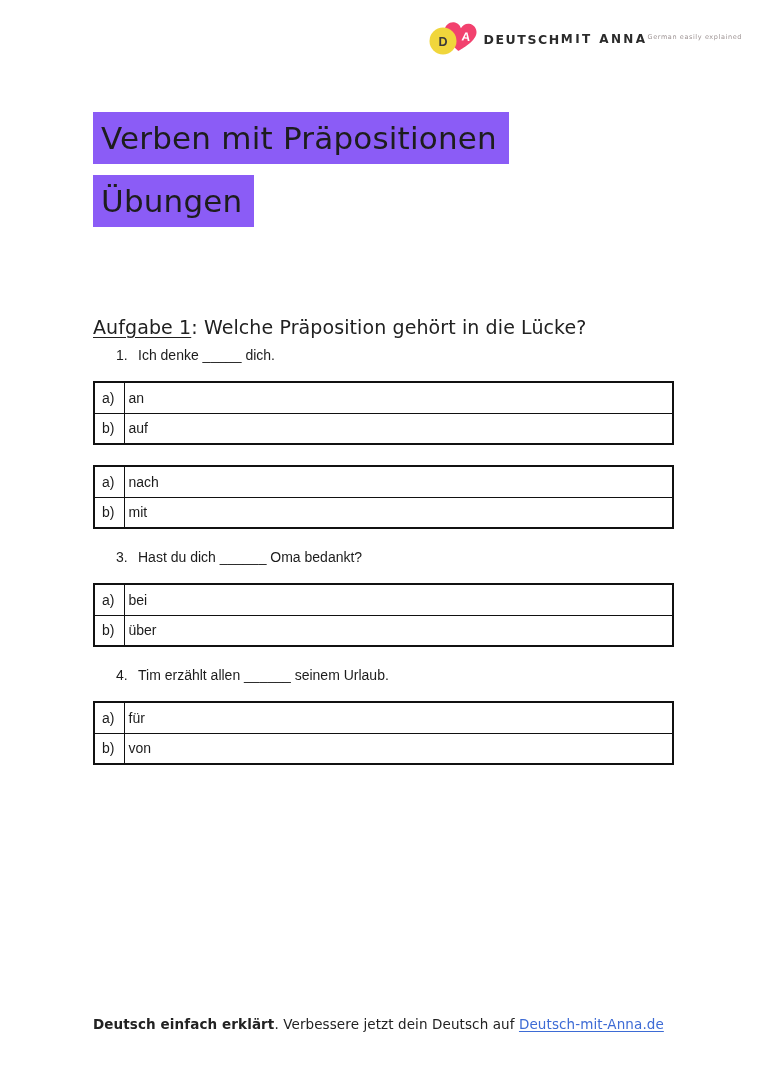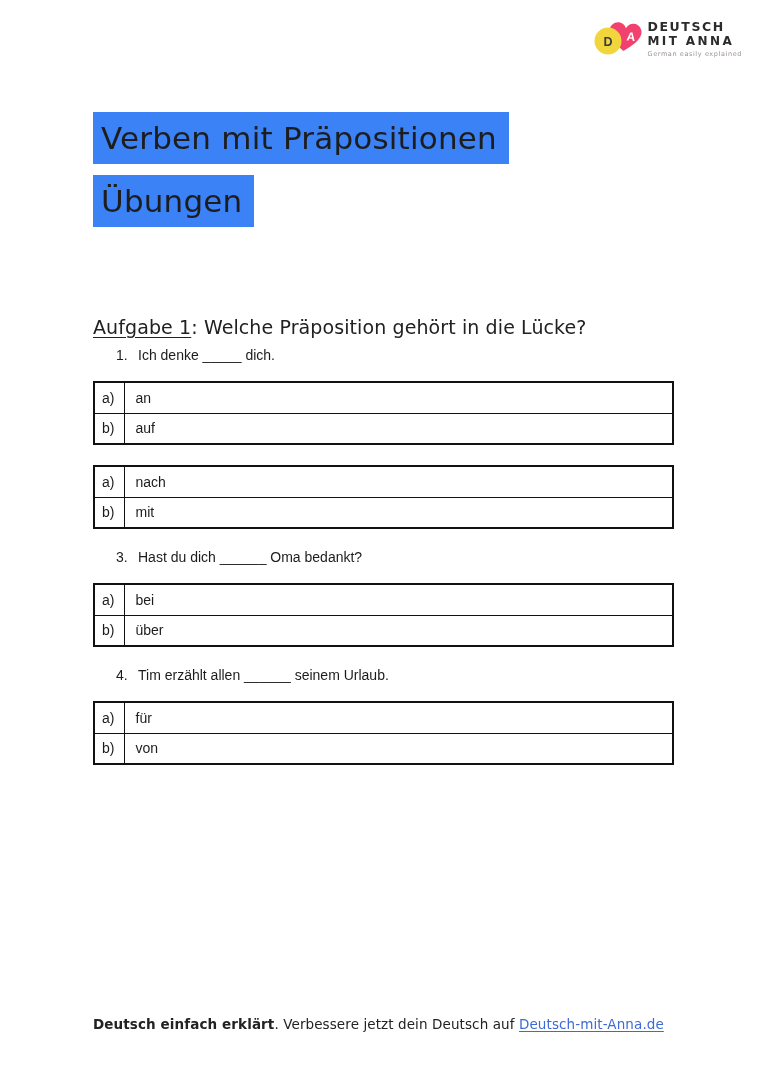--- a/index.html
+++ b/index.html
@@ -17,21 +17,21 @@
   
   .logo {
     position: absolute;
     top: 18px;
     right: 26px;
     display: flex;
     align-items: center;
     gap: 6px;
   }
   .logo-mark { width: 48px; height: 42px; flex: 0 0 auto; }
-  .logo-text { display: flex; flex-direction: column; }
+  .logo-text { display: flex; }
   .logo-name1 {
     font-family: "DejaVu Sans", sans-serif;
     font-weight: 700;
     font-size: 12.5px;
     letter-spacing: 1.6px;
     color: #2b2b2b;
     line-height: 15px;
   }
   .logo-name2 {
     font-family: "DejaVu Sans", sans-serif;
@@ -47,21 +47,21 @@
     letter-spacing: 0.6px;
     color: #9c9292;
     line-height: 9px;
     margin-top: 1px;
   }
 
   
   .title-block { position: absolute; top: 112px; left: 93px; }
   .title-line {
     display: inline-block;
-    background: #3b82f6;
+    background: #8b5cf6;
     font-family: "DejaVu Sans", sans-serif;
     font-weight: 500;
     font-size: 31px;
     line-height: 52px;
     color: #1d1d1d;
     padding: 0 12px 0 8px;
     letter-spacing: 0.2px;
   }
   .title-gap { height: 11px; }
 
@@ -97,21 +97,21 @@
   }
   .opt-table td {
     border: 1.5px solid #111111;
     height: 31px;
     font-size: 14px;
     color: #1c1c1c;
     vertical-align: middle;
   }
   .opt-table { border: 2px solid #111111; }
   .opt-label { width: 30px; padding-left: 7px; }
-  .opt-text { padding-left: 11px; }
+  .opt-text { padding-left: 4px; }
 
   
   .footer {
     position: absolute;
     top: 1016px;
     left: 93px;
     font-family: "DejaVu Sans", sans-serif;
     font-size: 13.5px;
     color: #222222;
     letter-spacing: 0.1px;

